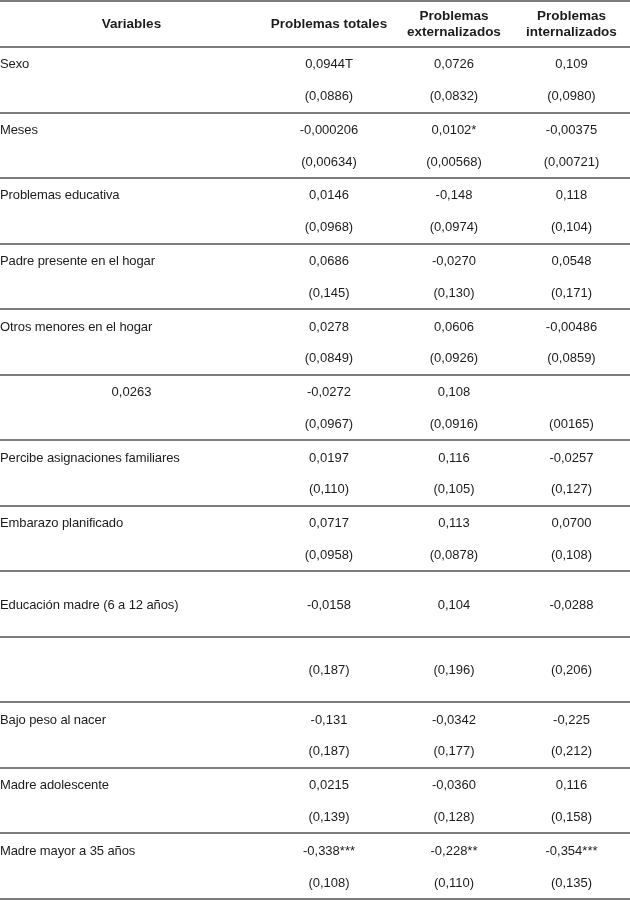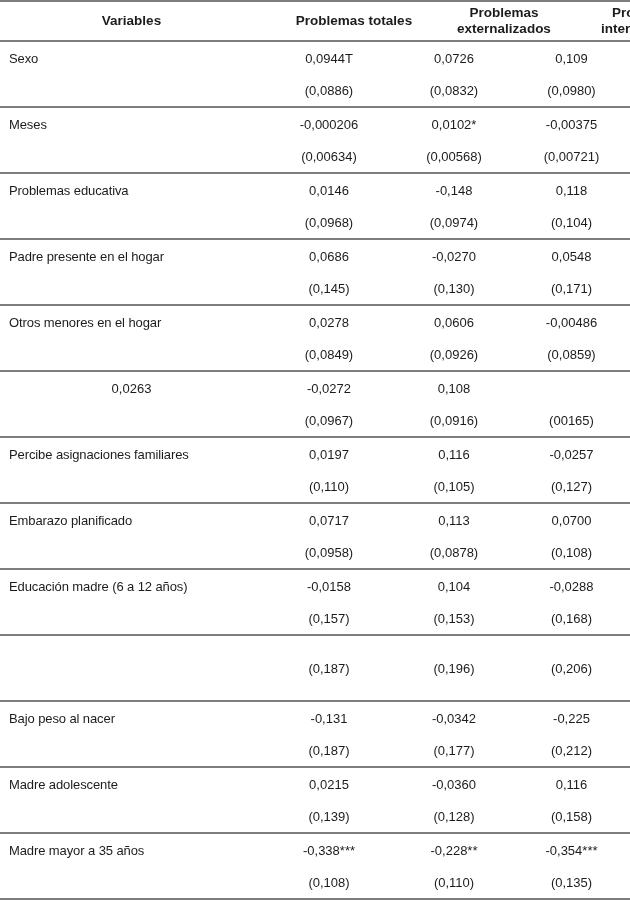--- a/index.html
+++ b/index.html
@@ -9,43 +9,42 @@
     width:630px; height:900px; overflow:hidden;
     font-family:"Liberation Sans", sans-serif;
     color:var(--text);
   }
   .table {
     display:flex; flex-direction:column;
     width:630px; height:900px;
     border-top:2px solid var(--line);
   }
   .header-row {
-    flex:none; height:40px;
+    flex:none; height:46px;
     display:grid; grid-template-columns:263px 132px 118px 117px;
     align-items:center;
     border-bottom:2px solid var(--line);
-    gap:25px;
   }
   .head {
     font-weight:bold; text-align:center;
     font-size:13.5px; line-height:1.2;
     padding:0 6px;
   }
   #rows { flex:1; display:flex; flex-direction:column; }
   .group {
     flex:1; display:flex; flex-direction:column;
     border-bottom:2px solid var(--line);
   }
   .row {
     flex:1; display:grid;
     grid-template-columns:263px 132px 118px 117px;
     align-items:center;
   }
   .label {
-    padding-left:9px; font-size:13px;
+    font-size:13px;
     white-space:nowrap; letter-spacing:-0.1px;
   }
   .val { text-align:center; font-size:13px; }
 </style>
 </head>
 <body>
 
 <div class="table">
   <div class="header-row">
     <div class="head">Variables</div>
@@ -173,26 +172,20 @@
     </div>
   </div>
 
   <div class="group">
     <div class="row coef-row">
       <div class="label">Educación madre (6 a 12 años)</div>
       <div class="val">-0,0158</div>
       <div class="val">0,104</div>
       <div class="val">-0,0288</div>
     </div>
-    <div class="row se-row">
-      <div class="label"></div>
-      <div class="val">(0,157)</div>
-      <div class="val">(0,153)</div>
-      <div class="val">(0,168)</div>
-    </div>
   </div>
 
   <div class="group">
     <div class="row se-row">
       <div class="label"></div>
       <div class="val">(0,187)</div>
       <div class="val">(0,196)</div>
       <div class="val">(0,206)</div>
     </div>
   </div>

